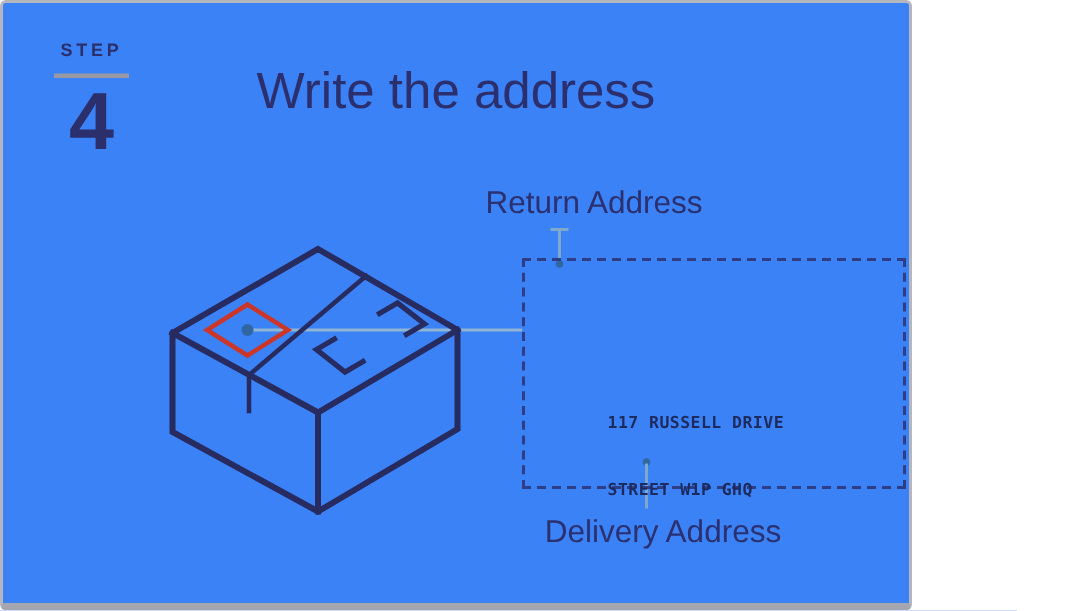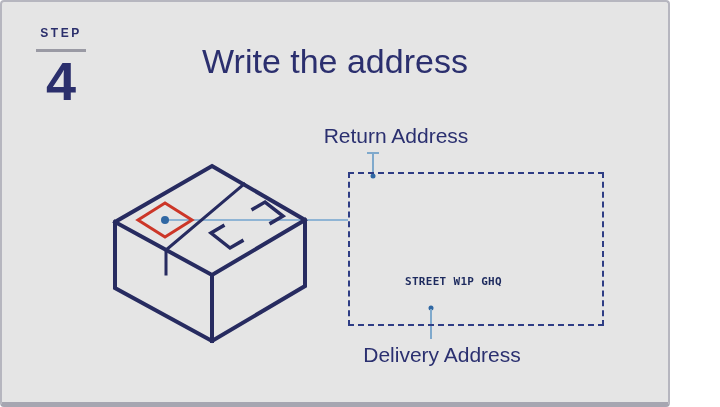--- a/index.html
+++ b/index.html
@@ -1,20 +1,20 @@
 <!DOCTYPE html>
 <html><head>
 <meta charset="utf-8">
 <style>
   html, body { margin: 0; padding: 0; background: #ffffff; }
   .canvas {
     position: relative;
-    width: 670px; height: 407px;
+    width: 608px; height: 407px;
     box-sizing: border-box;
-    background: #e5e5e5;
+    background: #3b82f6;
     border: 2px solid #b6b6bf;
     border-bottom: 5px solid #a6a6b1;
     border-radius: 4px;
     overflow: hidden;
     font-family: "Liberation Sans", sans-serif;
   }
 
   
   .step-badge { position: absolute; left: 33px; top: 24px; width: 52px; text-align: center; }
   .step-label { font-size: 12px; font-weight: bold; letter-spacing: 2.5px; color: #2b2f6c; }
@@ -92,18 +92,19 @@
     <div class="step-number">4</div>
   </div>
 
   <div class="page-title">Write the address</div>
 
   <div class="callout-label return-label">Return Address</div>
   <div class="callout-label delivery-label">Delivery Address</div>
 
   <div class="address-panel">
     <div class="address-block delivery-address">
+      <div>117 RUSSELL DRIVE</div>
       <div>STREET W1P GHQ</div>
       
     </div>
   </div>
 
 </div>
 
 </body></html>

